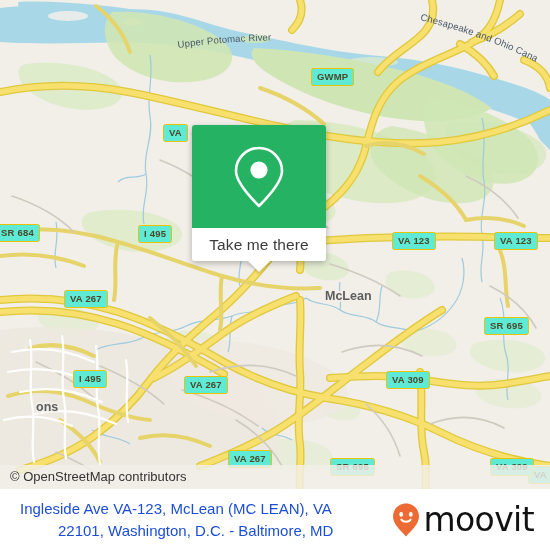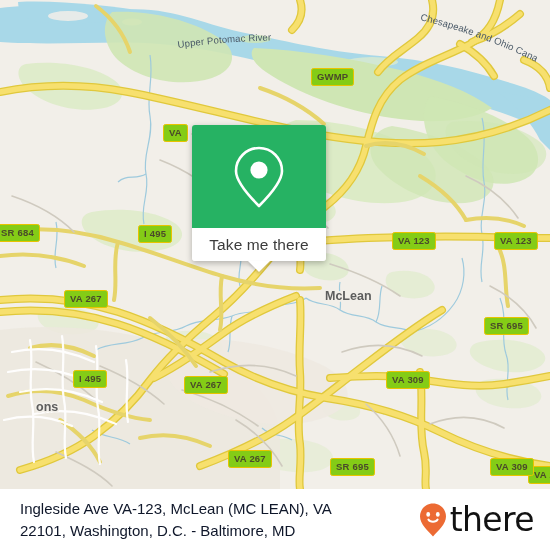--- a/index.html
+++ b/index.html
@@ -16,21 +16,21 @@
     position: absolute; left: 0; top: 0;
     width: 550px; height: 489px;
     background: #f2efe9;
     overflow: hidden;
   }
   .map-svg { position: absolute; left: 0; top: 0; width: 550px; height: 489px; }
 
   
   .shield {
     position: absolute;
-    background: #84cc16;
+    background: #5eead4;
     border: 1.3px solid #e8c400;
     border-radius: 2.5px;
     color: #4a4a2a;
     font-size: 9.5px;
     font-weight: bold;
     letter-spacing: .2px;
     line-height: 1;
     padding: 3px 5px 3.5px 5px;
     white-space: nowrap;
     font-family: "Liberation Sans", sans-serif;
@@ -115,21 +115,21 @@
     display: flex; align-items: center;
     overflow: hidden;
   }
   .footer-text {
     position: relative;
     z-index: 2;
     margin-left: 20px;
     width: 350px;
     font-size: 15px;
     line-height: 1.42;
-    color: #0f172a;
+    color: #1d4ed8;
   }
   .footer-logo {
     position: relative;
     z-index: 2;
     margin-left: auto;
     margin-right: 16px;
     display: flex; align-items: center; gap: 2px;
   }
   .moovit-word {
     font-size: 33px;
@@ -369,46 +369,47 @@
     <div class="shield" style="left:64px;  top:290px;">VA 267</div>
     <div class="shield" style="left:484px; top:317px;">SR 695</div>
     <div class="shield" style="left:73px;  top:370px;">I 495</div>
     <div class="shield" style="left:184px; top:376px;">VA 267</div>
     <div class="shield" style="left:386px; top:371px;">VA 309</div>
     <div class="shield" style="left:528px; top:466px;">VA 267</div>
     <div class="shield" style="left:228px; top:450px;">VA 267</div>
     <div class="shield" style="left:330px; top:458px;">SR 695</div>
     <div class="shield" style="left:490px; top:458px;">VA 309</div>
 
+    <div class="attribution">© OpenStreetMap contributors</div>
   </div>
 
   <div class="callout">
     <div class="callout-top">
       <svg width="56" height="66" viewBox="0 0 56 66">
         <path d="M28 4 C15.3 4 5 14.3 5 27 C5 38 18 52 28 62 C38 52 51 38 51 27 C51 14.3 40.7 4 28 4 Z" fill="none" stroke="#ffffff" stroke-width="2.6" stroke-linejoin="round"></path>
         <circle cx="28" cy="26" r="8.6" fill="#ffffff"></circle>
       </svg>
     </div>
     <div class="callout-bottom">
       <span class="callout-label">Take me there</span>
       <span class="callout-tail"></span>
     </div>
   </div>
 
   <div class="footer">
 
     <div class="footer-text">
       <span style="display: block;">Ingleside Ave VA-123, McLean (MC LEAN), VA</span>
-      <span style="display: block;">22101, Washington, D.C. - Baltimore, MD</span>
+      <span style="display: block; margin-left: 38px;">22101, Washington, D.C. - Baltimore, MD</span>
     </div>
 
     <div class="footer-logo">
       <svg width="30" height="36" viewBox="0 0 30 36">
         <path d="M15 1.5 C7.8 1.5 2 7.3 2 14.5 C2 22 10 29 15 34.5 C20 29 28 22 28 14.5 C28 7.3 22.2 1.5 15 1.5 Z" fill="#ec6a33"></path>
         <ellipse cx="10.2" cy="12.4" rx="1.9" ry="2.3" fill="#ffffff"></ellipse>
         <ellipse cx="19.8" cy="12.4" rx="1.9" ry="2.3" fill="#ffffff"></ellipse>
         <path d="M10.4 17.6 C12 20.4 18 20.4 19.6 17.6" fill="none" stroke="#ffffff" stroke-width="2" stroke-linecap="round"></path>
       </svg>
-      <span class="moovit-word">there</span>
+      <span class="moovit-word">moovit</span>
     </div>
   </div>
 
 </div>
 
 </body></html>

